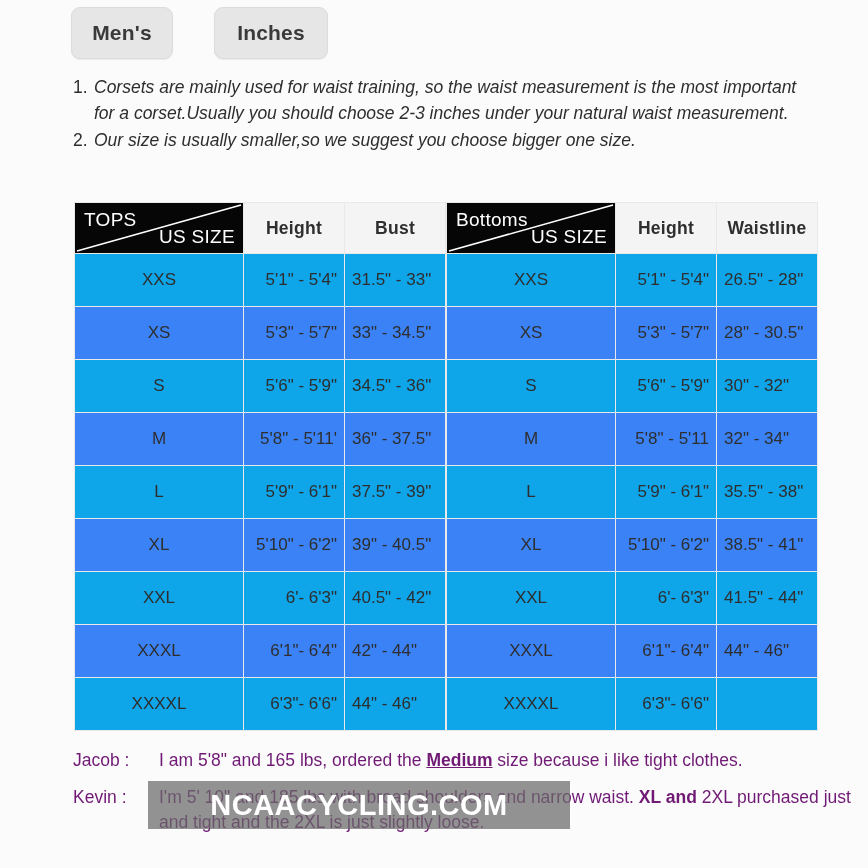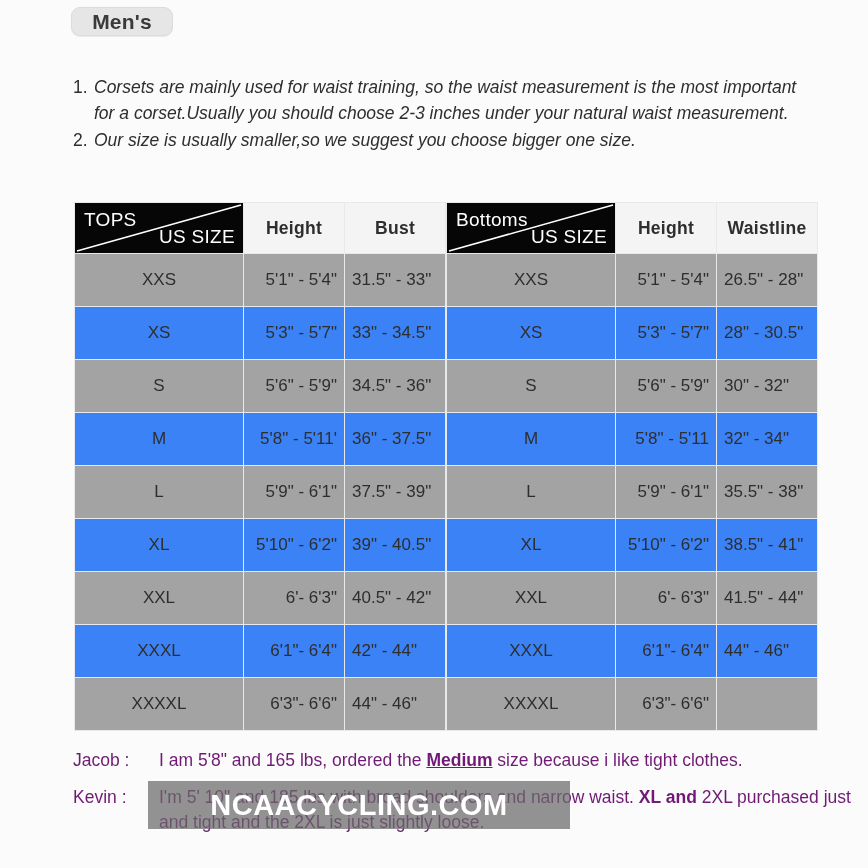--- a/index.html
+++ b/index.html
@@ -18,21 +18,21 @@
   
   #tabs-bar {
     position: absolute;
     left: 0; top: 0;
     width: 868px;
     height: 62px;
   }
   .pill {
     position: absolute;
     top: 7px;
-    height: 29px;
+    height: 52px;
     background: #e6e6e6;
     border: 1px solid #dcdcdc;
     border-radius: 9px;
     color: #3a3a3a;
     font-size: 21px;
     font-weight: bold;
     letter-spacing: 0.2px;
     display: flex;
     align-items: center;
     justify-content: center;
@@ -95,21 +95,21 @@
   }
   table.sizetable thead th {
     background: #f4f4f4;
     font-weight: bold;
     font-size: 17.5px;
     text-align: center;
     height: 51px;
     letter-spacing: 0.3px;
     margin-top: 8px;
   }
-  table.sizetable tbody tr.odd td { background: #a3a3a3; }
+  table.sizetable tbody tr.odd td { background: #0ea5e9; }
   table.sizetable tbody tr.even td { background: #3b82f6; }
 
   td.size-cell   { text-align: center; }
   td.height-cell { text-align: right; }
   td.meas-cell   { text-align: left; }
 
   
   th.corner {
     background: #060606 !important;
     position: relative;
@@ -178,20 +178,23 @@
     letter-spacing: 0.5px;
     white-space: nowrap;
   }
 </style>
 </head>
 <body>
 
 <div id="tabs-bar">
   <div class="pill" id="pill-gender">
     <span>Men's</span>
+  </div>
+  <div class="pill" id="pill-unit">
+    <span>Inches</span>
   </div>
 </div>
 
 <div id="instructions">
     <div class="note">
       <span class="note-num">1.</span>
       <span class="note-text">Corsets are mainly used for waist training, so the waist measurement is the most important for a corset.Usually you should choose 2-3 inches under your natural waist measurement.</span>
     </div>
     <div class="note">
       <span class="note-num">2.</span>

